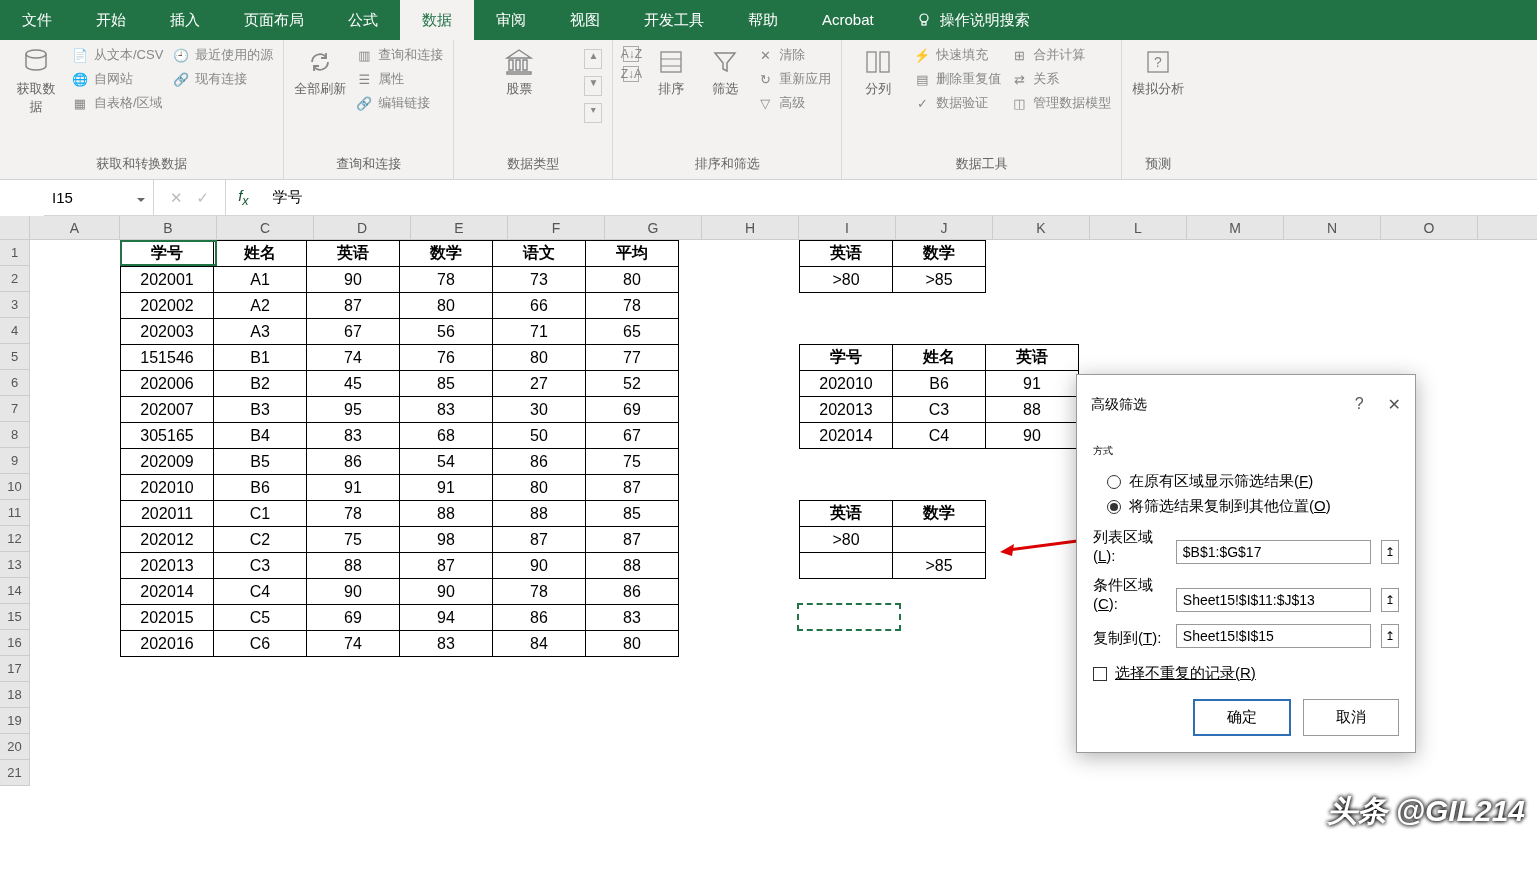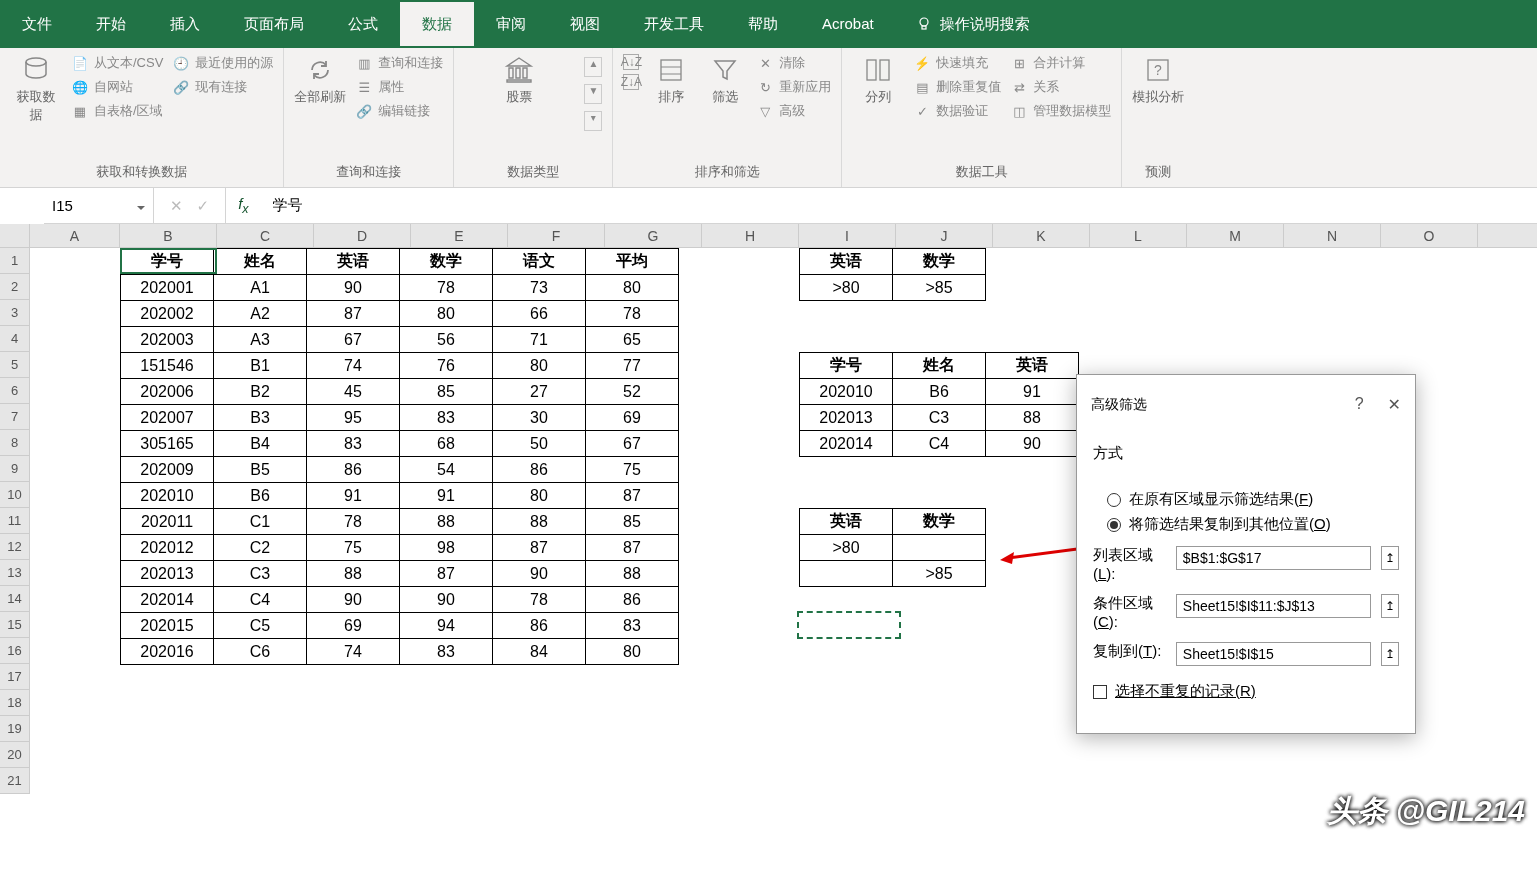--- a/index.html
+++ b/index.html
@@ -1,18 +1,18 @@
 <!DOCTYPE html>
 <html><head>
 <meta charset="utf-8">
 <style>
 * { box-sizing: border-box; margin: 0; padding: 0; font-family: "Microsoft YaHei", Arial, sans-serif; }
 body { background: #fff; width: 1537px; height: 880px; overflow: hidden; position: relative; }
 
-.ribbon-tabs { background: #217346; height: 48px; display: flex; align-items: center; color: #fff; font-size: 15px; }
+.ribbon-tabs { background: #217346; height: 40px; display: flex; align-items: center; color: #fff; font-size: 15px; }
 .ribbon-tabs .tab { padding: 0 22px; height: 44px; line-height: 44px; cursor: pointer; }
 .ribbon-tabs .tab.active { background: #f3f2f1; color: #217346; }
 .ribbon-tabs .search-area { display: flex; align-items: center; gap: 8px; margin-left: 20px; }
 .ribbon-tabs .bulb { width: 16px; height: 16px; }
 
 .ribbon-body { background: #f3f2f1; height: 140px; display: flex; border-bottom: 1px solid #d4d4d4; font-size: 14px; color: #666; }
 .ribbon-group { display: flex; flex-direction: column; justify-content: space-between; border-right: 1px solid #d9d9d9; padding: 6px 10px 2px; }
 .ribbon-group .content { display: flex; gap: 10px; align-items: flex-start; flex: 1; }
 .ribbon-group .label { text-align: center; font-size: 13px; color: #666; padding: 4px 0; }
 .big-btn { display: flex; flex-direction: column; align-items: center; justify-content: center; width: 52px; text-align: center; font-size: 13px; color: #666; gap: 2px; }
@@ -42,25 +42,25 @@
 .data-table th { font-weight: bold; }
 
 .sel-cell { position: absolute; border: 2px solid #217346; width: 97px; height: 26px; left: 97px; top: 0; pointer-events: none; }
 
 .marching { position: absolute; border: 2px dashed #217346; width: 104px; height: 28px; }
 
 .dialog { position: absolute; background: #fff; border: 1px solid #999; box-shadow: 0 4px 20px rgba(0,0,0,0.3); font-size: 14px; width: 340px; }
 .dialog .titlebar { display: flex; justify-content: space-between; align-items: center; padding: 20px 14px; }
 .dialog .titlebar .tbuttons { display: flex; gap: 24px; font-size: 16px; color: #555; }
 .dialog .body { padding: 6px 16px 16px; }
-.dialog .section-label { font-size: 15px; margin: 4px 0 27px; }
+.dialog .section-label { font-size: 10px; margin: 4px 0 14px; }
 .dialog .radio-row { display: flex; align-items: center; gap: 8px; margin: 6px 0 6px 14px; font-size: 15px; }
 .dialog .radio { width: 14px; height: 14px; border: 1px solid #333; border-radius: 50%; display: inline-flex; align-items: center; justify-content: center; }
 .dialog .radio.checked::after { content: ''; width: 8px; height: 8px; background: #333; border-radius: 50%; }
-.dialog .field-row { display: flex; align-items: flex-start; gap: 10px; margin: 12px 0; }
+.dialog .field-row { display: flex; align-items: flex-end; gap: 10px; margin: 12px 0; }
 .dialog .field-row label { width: 90px; font-size: 15px; }
 .dialog .field-row input { flex: 1; border: 1px solid #999; padding: 3px 6px; font-size: 14px; height: 24px; }
 .dialog .range-btn { width: 22px; height: 24px; border: 1px solid #999; display:flex; align-items:center; justify-content:center; font-size:12px; }
 .dialog .checkbox-row { display: flex; align-items: center; gap: 8px; margin: 16px 0; font-size: 15px; text-decoration: underline; }
 .dialog .checkbox { width: 14px; height: 14px; border: 1px solid #333; }
 .dialog .buttons { display: flex; justify-content: flex-end; gap: 12px; margin-top: 6px; }
 .dialog .btn { border: 1px solid #999; padding: 7px 32px; font-size: 15px; background: #fff; }
 .dialog .btn.primary { border: 2px solid #2f6eb5; }
 
 .watermark { position: absolute; right: 12px; bottom: 48px; font-size: 30px; font-weight: bold; color: #fff; text-shadow: 0 0 4px #000, 0 0 4px #000; font-style: italic; }
@@ -575,16 +575,20 @@
     </div>
     <div class="field-row">
       <label>复制到(<u class="hot">T</u>):</label>
       <input value="Sheet15!$I$15" style="">
       <div class="range-btn">↥</div>
     </div>
     <div class="checkbox-row">
       <span class="checkbox"></span>
       <span>选择不重复的记录(<u class="hot">R</u>)</span>
     </div>
+    <div class="buttons">
+      <button class="btn primary">确定</button>
+      <button class="btn">取消</button>
+    </div>
   </div>
 </div>
 
 <div class="watermark">头条 @GIL214</div>
 
 </body></html>

